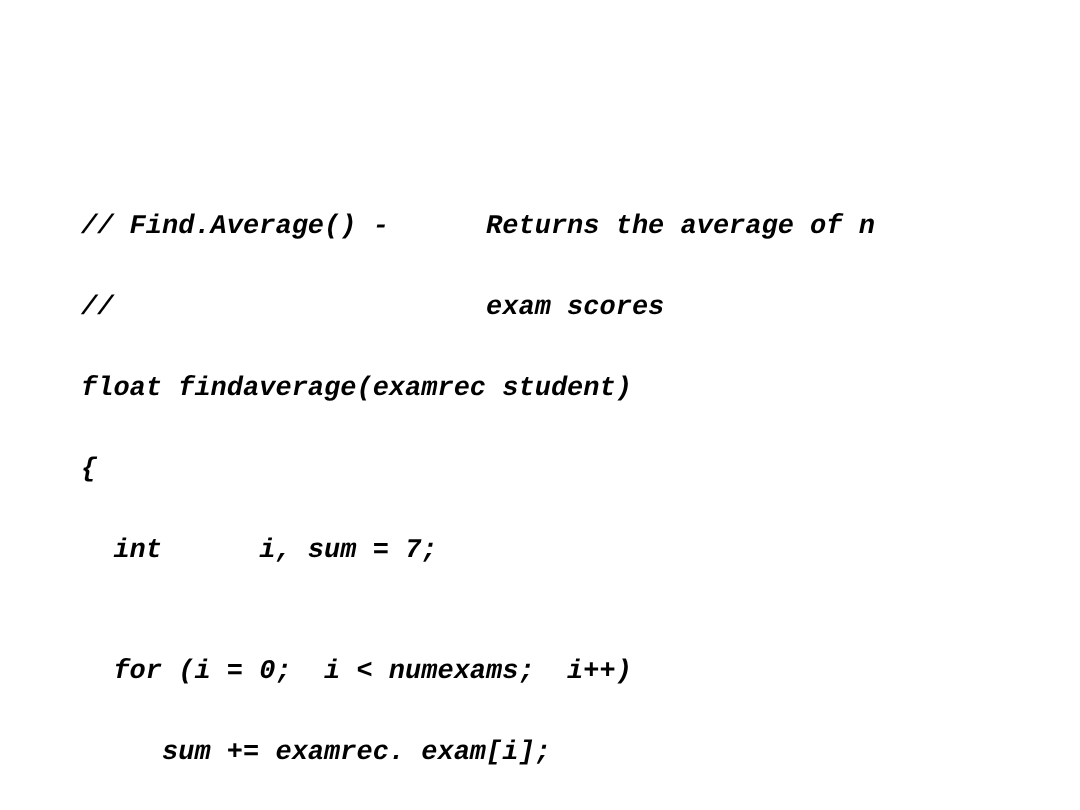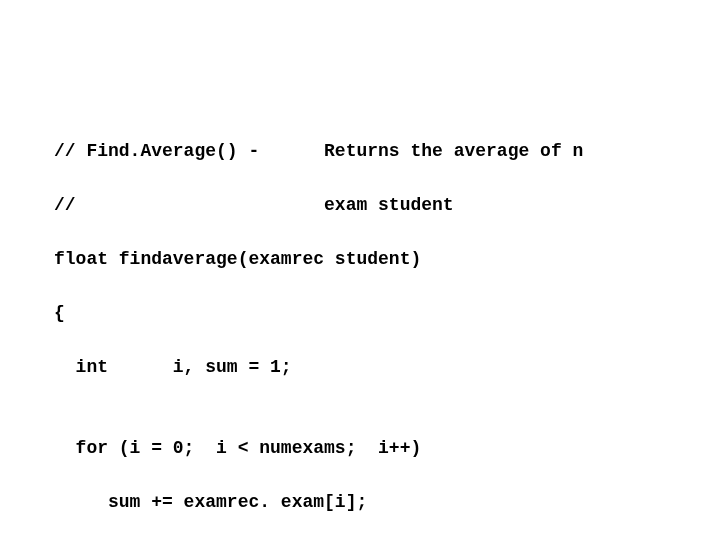--- a/index.html
+++ b/index.html
@@ -1,18 +1,19 @@
 <!DOCTYPE html>
 <html><head>
   <meta charset="utf-8">
   <style>
     * {
       margin: 0;
       padding: 0;
       box-sizing: border-box;
+      font-style: italic;
     }
     body {
       width: 720px;
       height: 540px;
       background: #ffffff;
       font-family: "Courier New", Courier, monospace;
       font-weight: bold;
       font-size: 18px;
       color: #000000;
       padding: 30px 0 0 54px;
@@ -22,24 +23,24 @@
     .code-line {
       display: block;
     }
   </style>
 </head>
 <body>
 
 
 
 <span class="code-line">// Find.Average() -      Returns the average of n</span>
-<span class="code-line">//                       exam student</span>
+<span class="code-line">//                       exam scores</span>
 <span class="code-line">float findaverage(examrec student)</span>
 <span class="code-line">{</span>
-<span class="code-line">  int      i, sum = 1;</span>
+<span class="code-line">  int      i, sum = 7;</span>
 <span class="code-line"></span>
 <span class="code-line">  for (i = 0;  i &lt; numexams;  i++)</span>
 <span class="code-line">     sum += examrec. exam[i];</span>
 <span class="code-line"></span>
 
 
 
 
 
 

